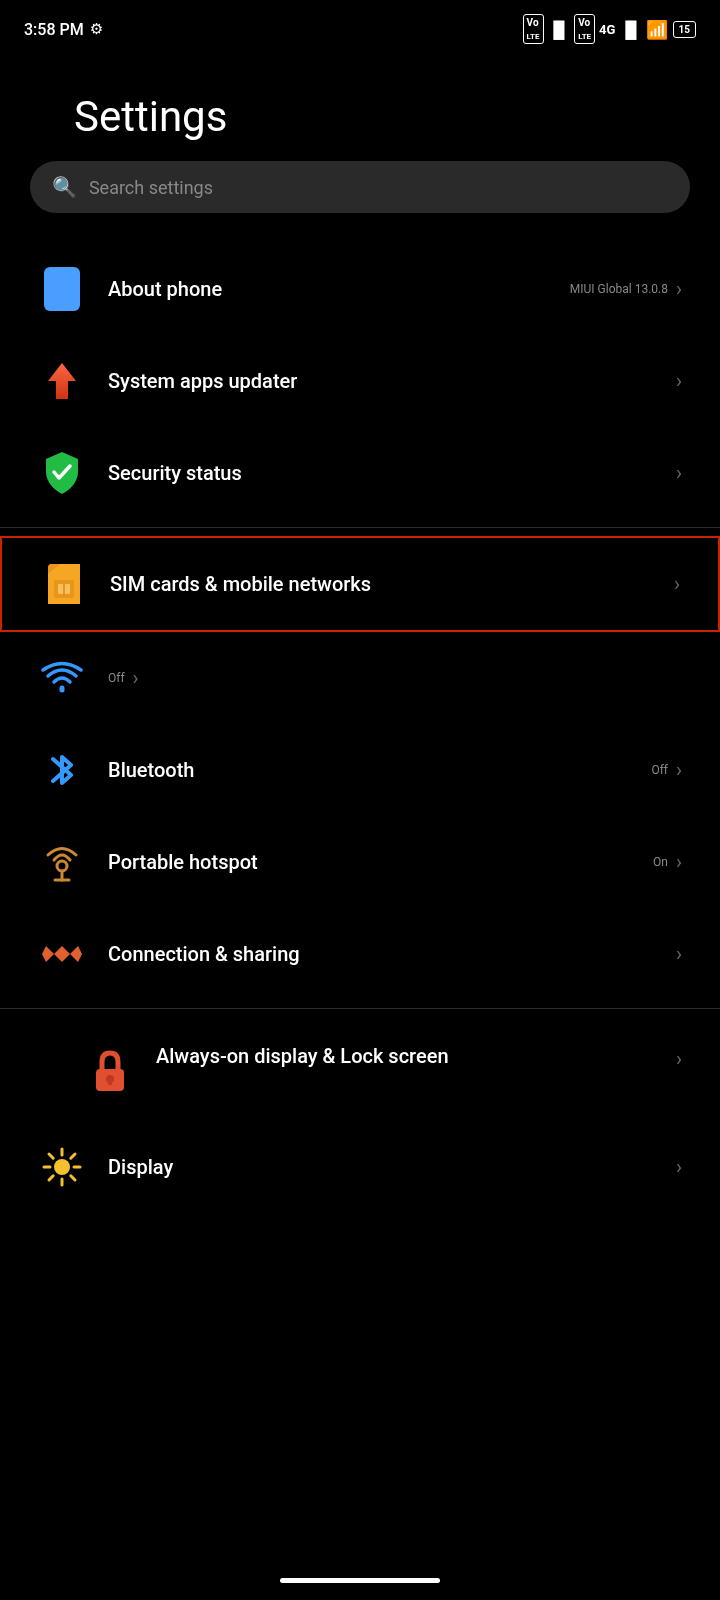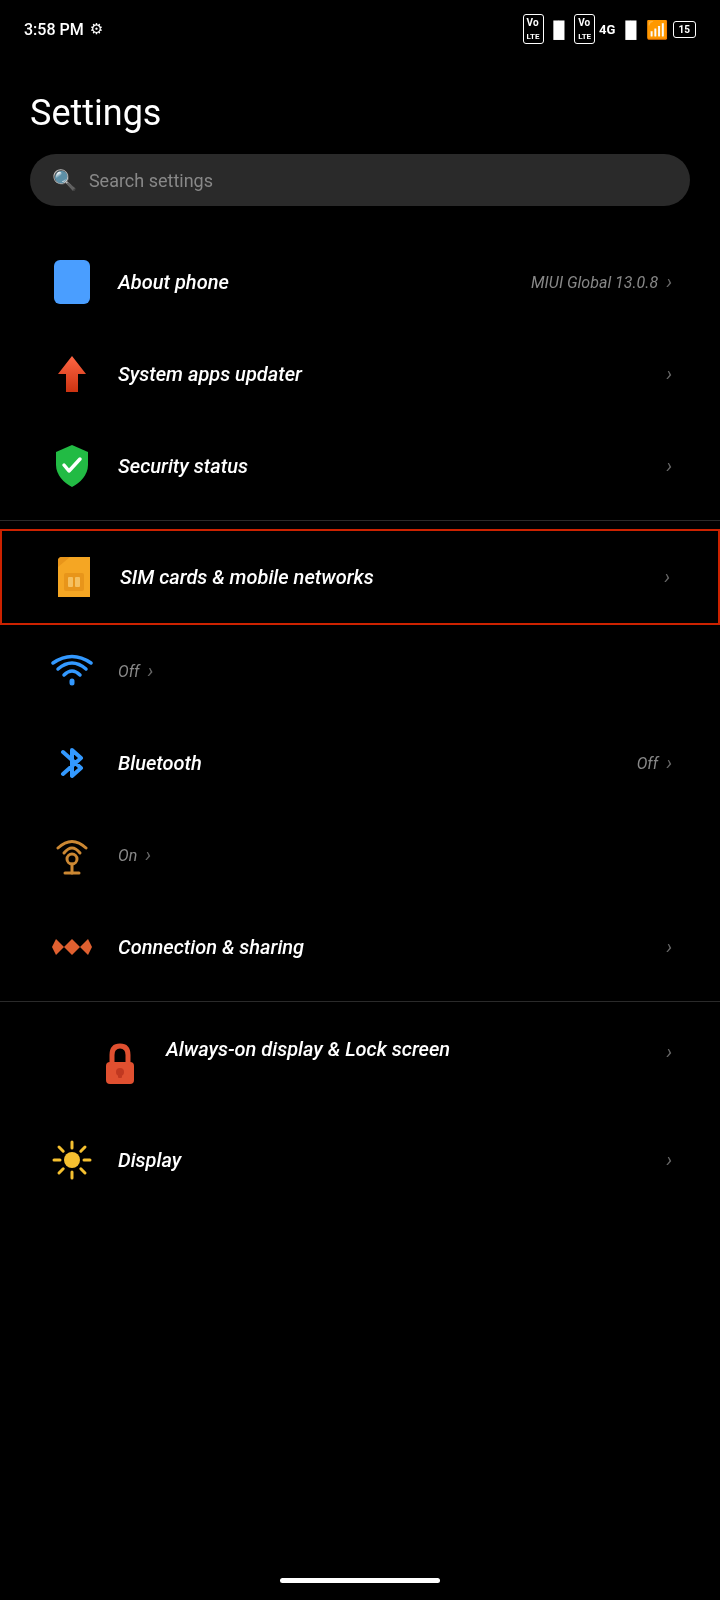--- a/index.html
+++ b/index.html
@@ -32,23 +32,24 @@
     }
     .status-bar-right {
       display: flex;
       align-items: center;
       gap: 6px;
     }
 
     
     .page-title {
       padding: 40px 30px 20px 30px;
-      font-size: 36px;
+      font-size: 42px;
       font-weight: 400;
       color: #fff;
+      margin-left: 44px;
     }
 
     
     .search-bar {
       margin: 0 30px 30px 30px;
       background: #2a2a2a;
       border-radius: 40px;
       display: flex;
       align-items: center;
       padding: 14px 22px;
@@ -63,25 +64,24 @@
       font-size: 18px;
     }
 
     
     .settings-group {
       margin-bottom: 0;
     }
     .settings-item {
       display: flex;
       align-items: center;
-      padding: 22px 48px;
+      padding: 22px 38px;
       cursor: pointer;
       position: relative;
       min-height: 80px;
-      font-style: italic;
     }
     .settings-item.highlighted {
       border: 2.5px solid #cc2200;
     }
     .item-icon-wrapper {
       width: 48px;
       height: 48px;
       display: flex;
       align-items: center;
       justify-content: center;
@@ -95,21 +95,21 @@
       color: #fff;
     }
     .item-label-multiline {
       flex: 1;
       font-size: 20px;
       font-weight: 500;
       color: #fff;
       line-height: 1.3;
     }
     .item-value {
-      font-size: 16px;
+      font-size: 12px;
       color: #888;
       margin-right: 8px;
     }
     .chevron {
       color: #666;
       font-size: 20px;
     }
 
     .divider {
       height: 1px;
@@ -268,20 +268,21 @@
   <div class="settings-item">
     <div class="item-icon-wrapper">
       <svg width="44" height="44" viewBox="0 0 44 44">
         <circle cx="22" cy="26" r="5" fill="none" stroke="#cc8833" stroke-width="3"></circle>
         <path d="M14 20 Q22 10 30 20" stroke="#cc8833" stroke-width="3" fill="none" stroke-linecap="round"></path>
         <path d="M8 15 Q22 2 36 15" stroke="#cc8833" stroke-width="3" fill="none" stroke-linecap="round"></path>
         <path d="M22 31 L22 40" stroke="#cc8833" stroke-width="3" stroke-linecap="round"></path>
         <path d="M15 40 L29 40" stroke="#cc8833" stroke-width="3" stroke-linecap="round"></path>
       </svg>
     </div>
+    <span class="item-label">Portable hotspot</span>
     <span class="item-value">On</span>
     <span class="chevron">›</span>
   </div>
 
   <div class="settings-item">
     <div class="item-icon-wrapper">
       <svg width="44" height="44" viewBox="0 0 44 44">
 
         <path d="M14 22 L6 14 L2 22 L6 30 Z" fill="#e06030"></path>
 

